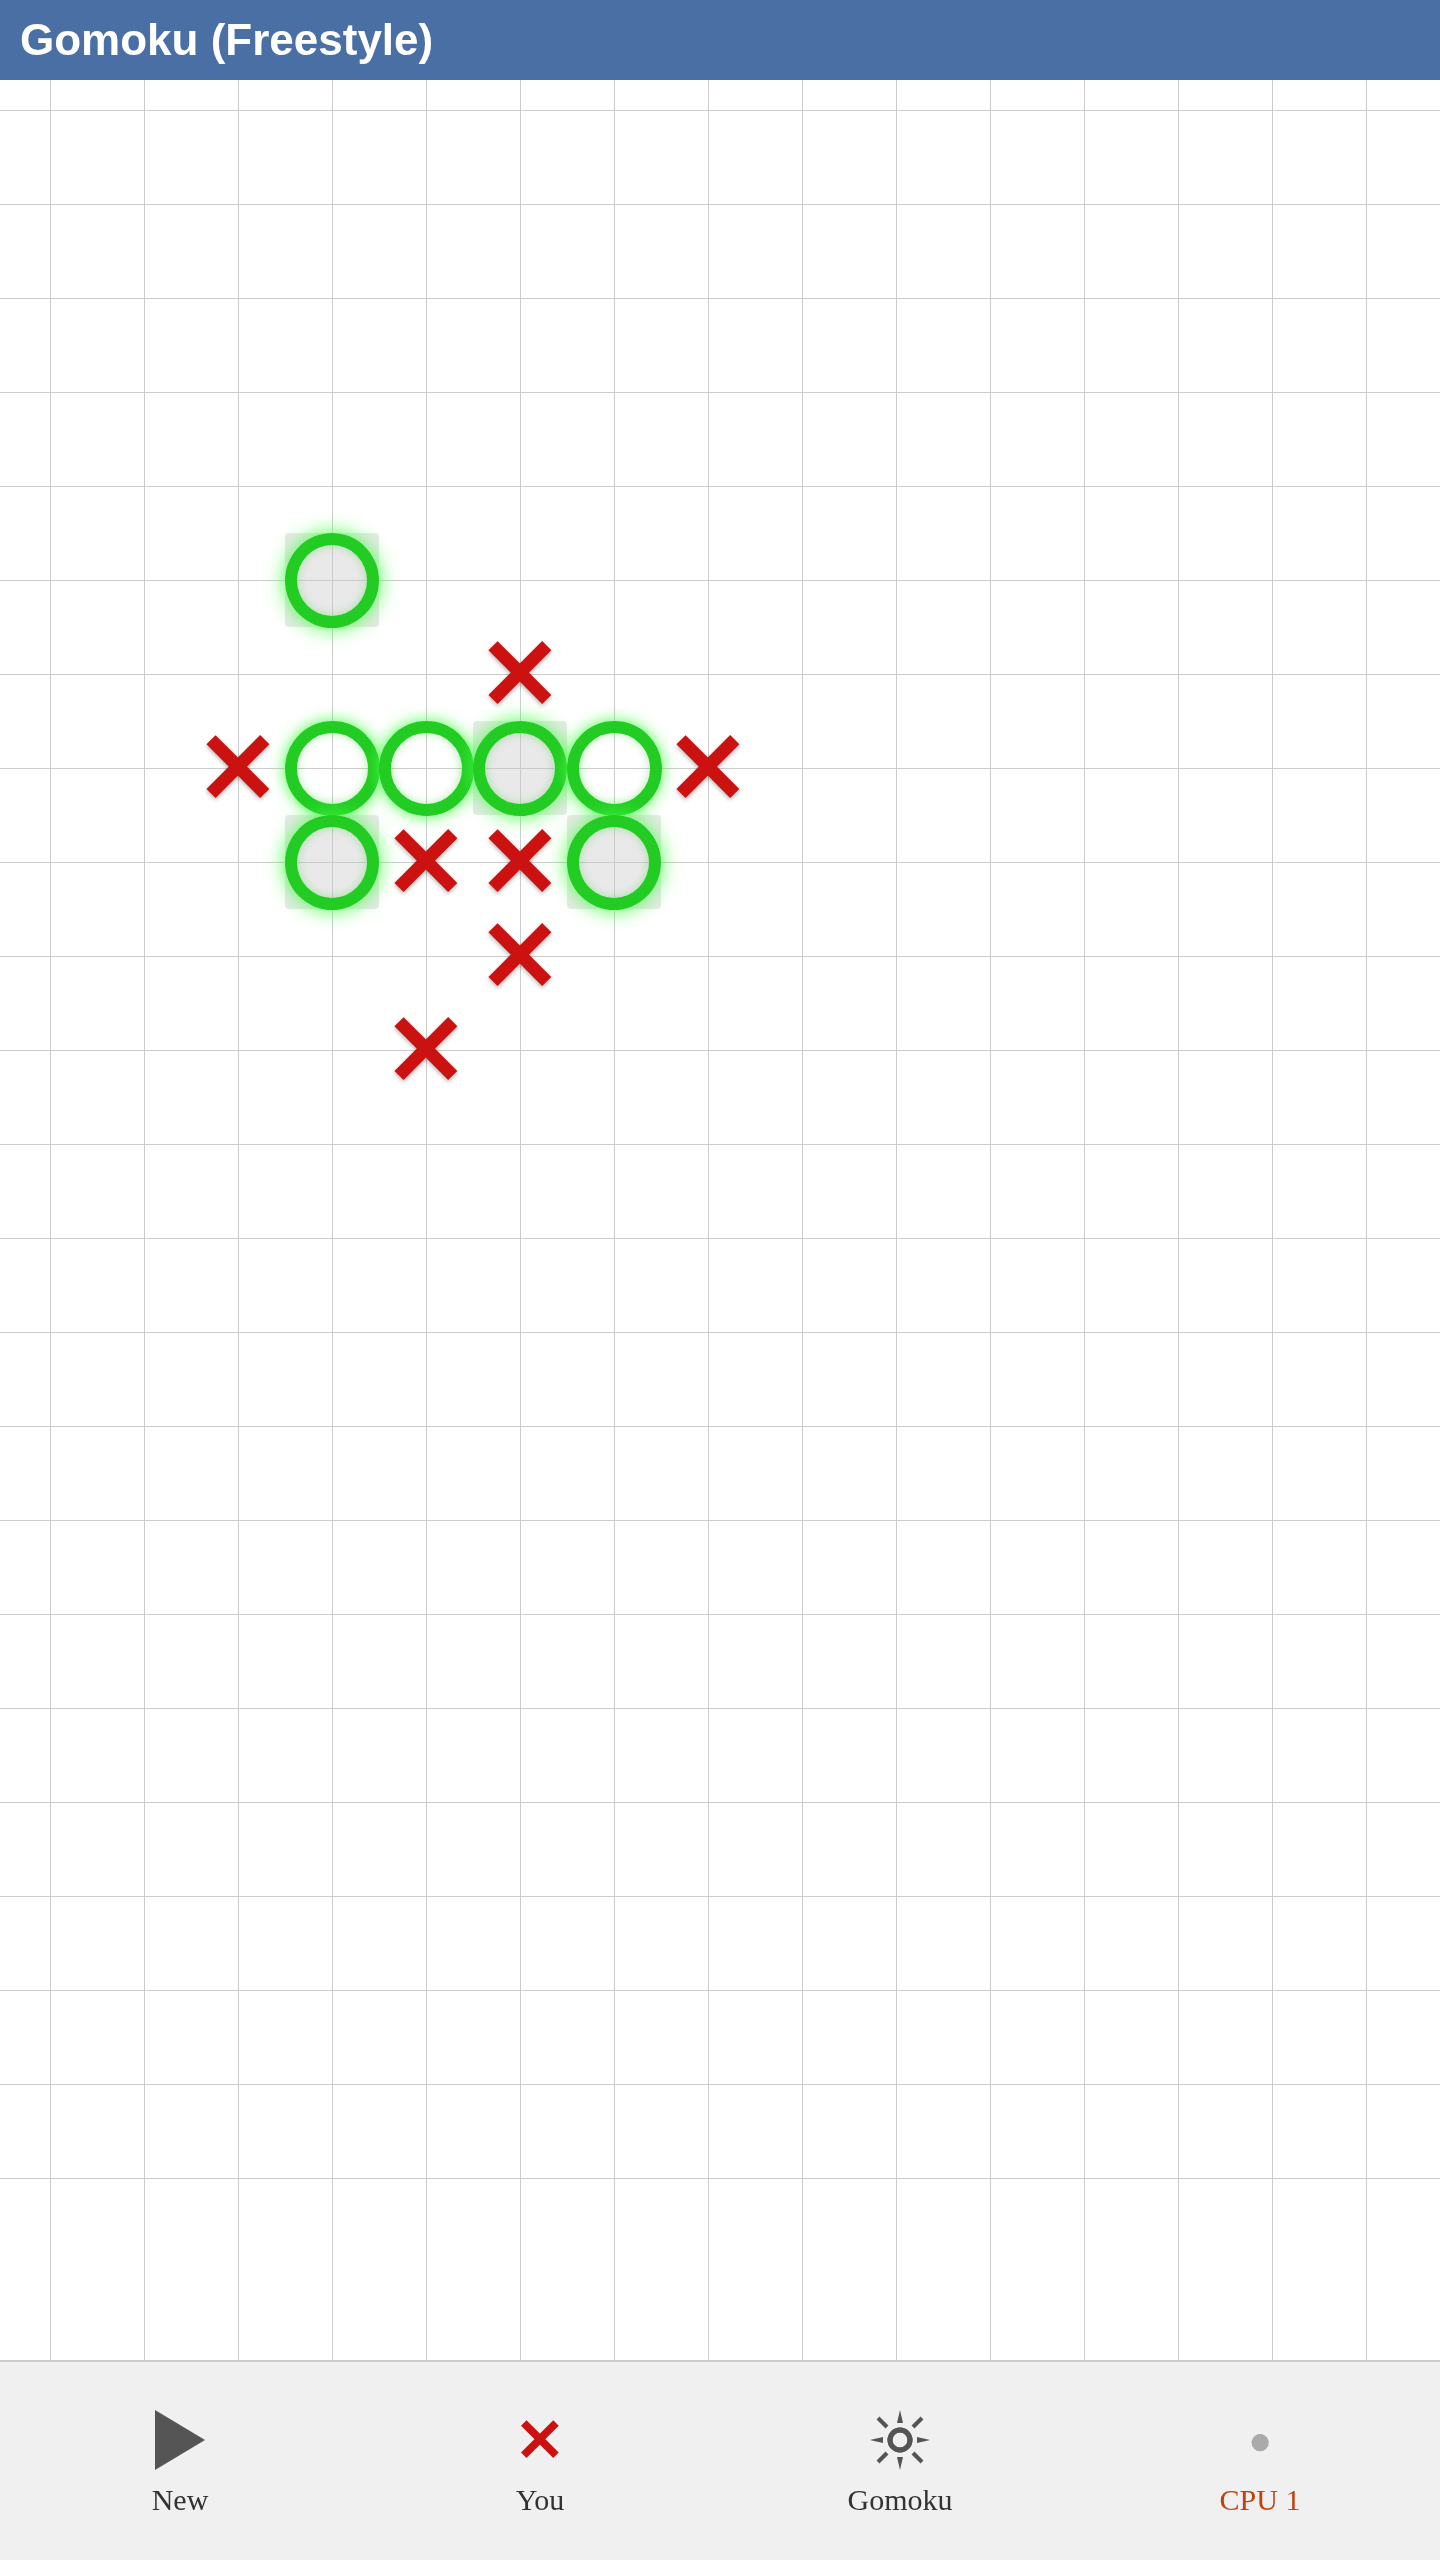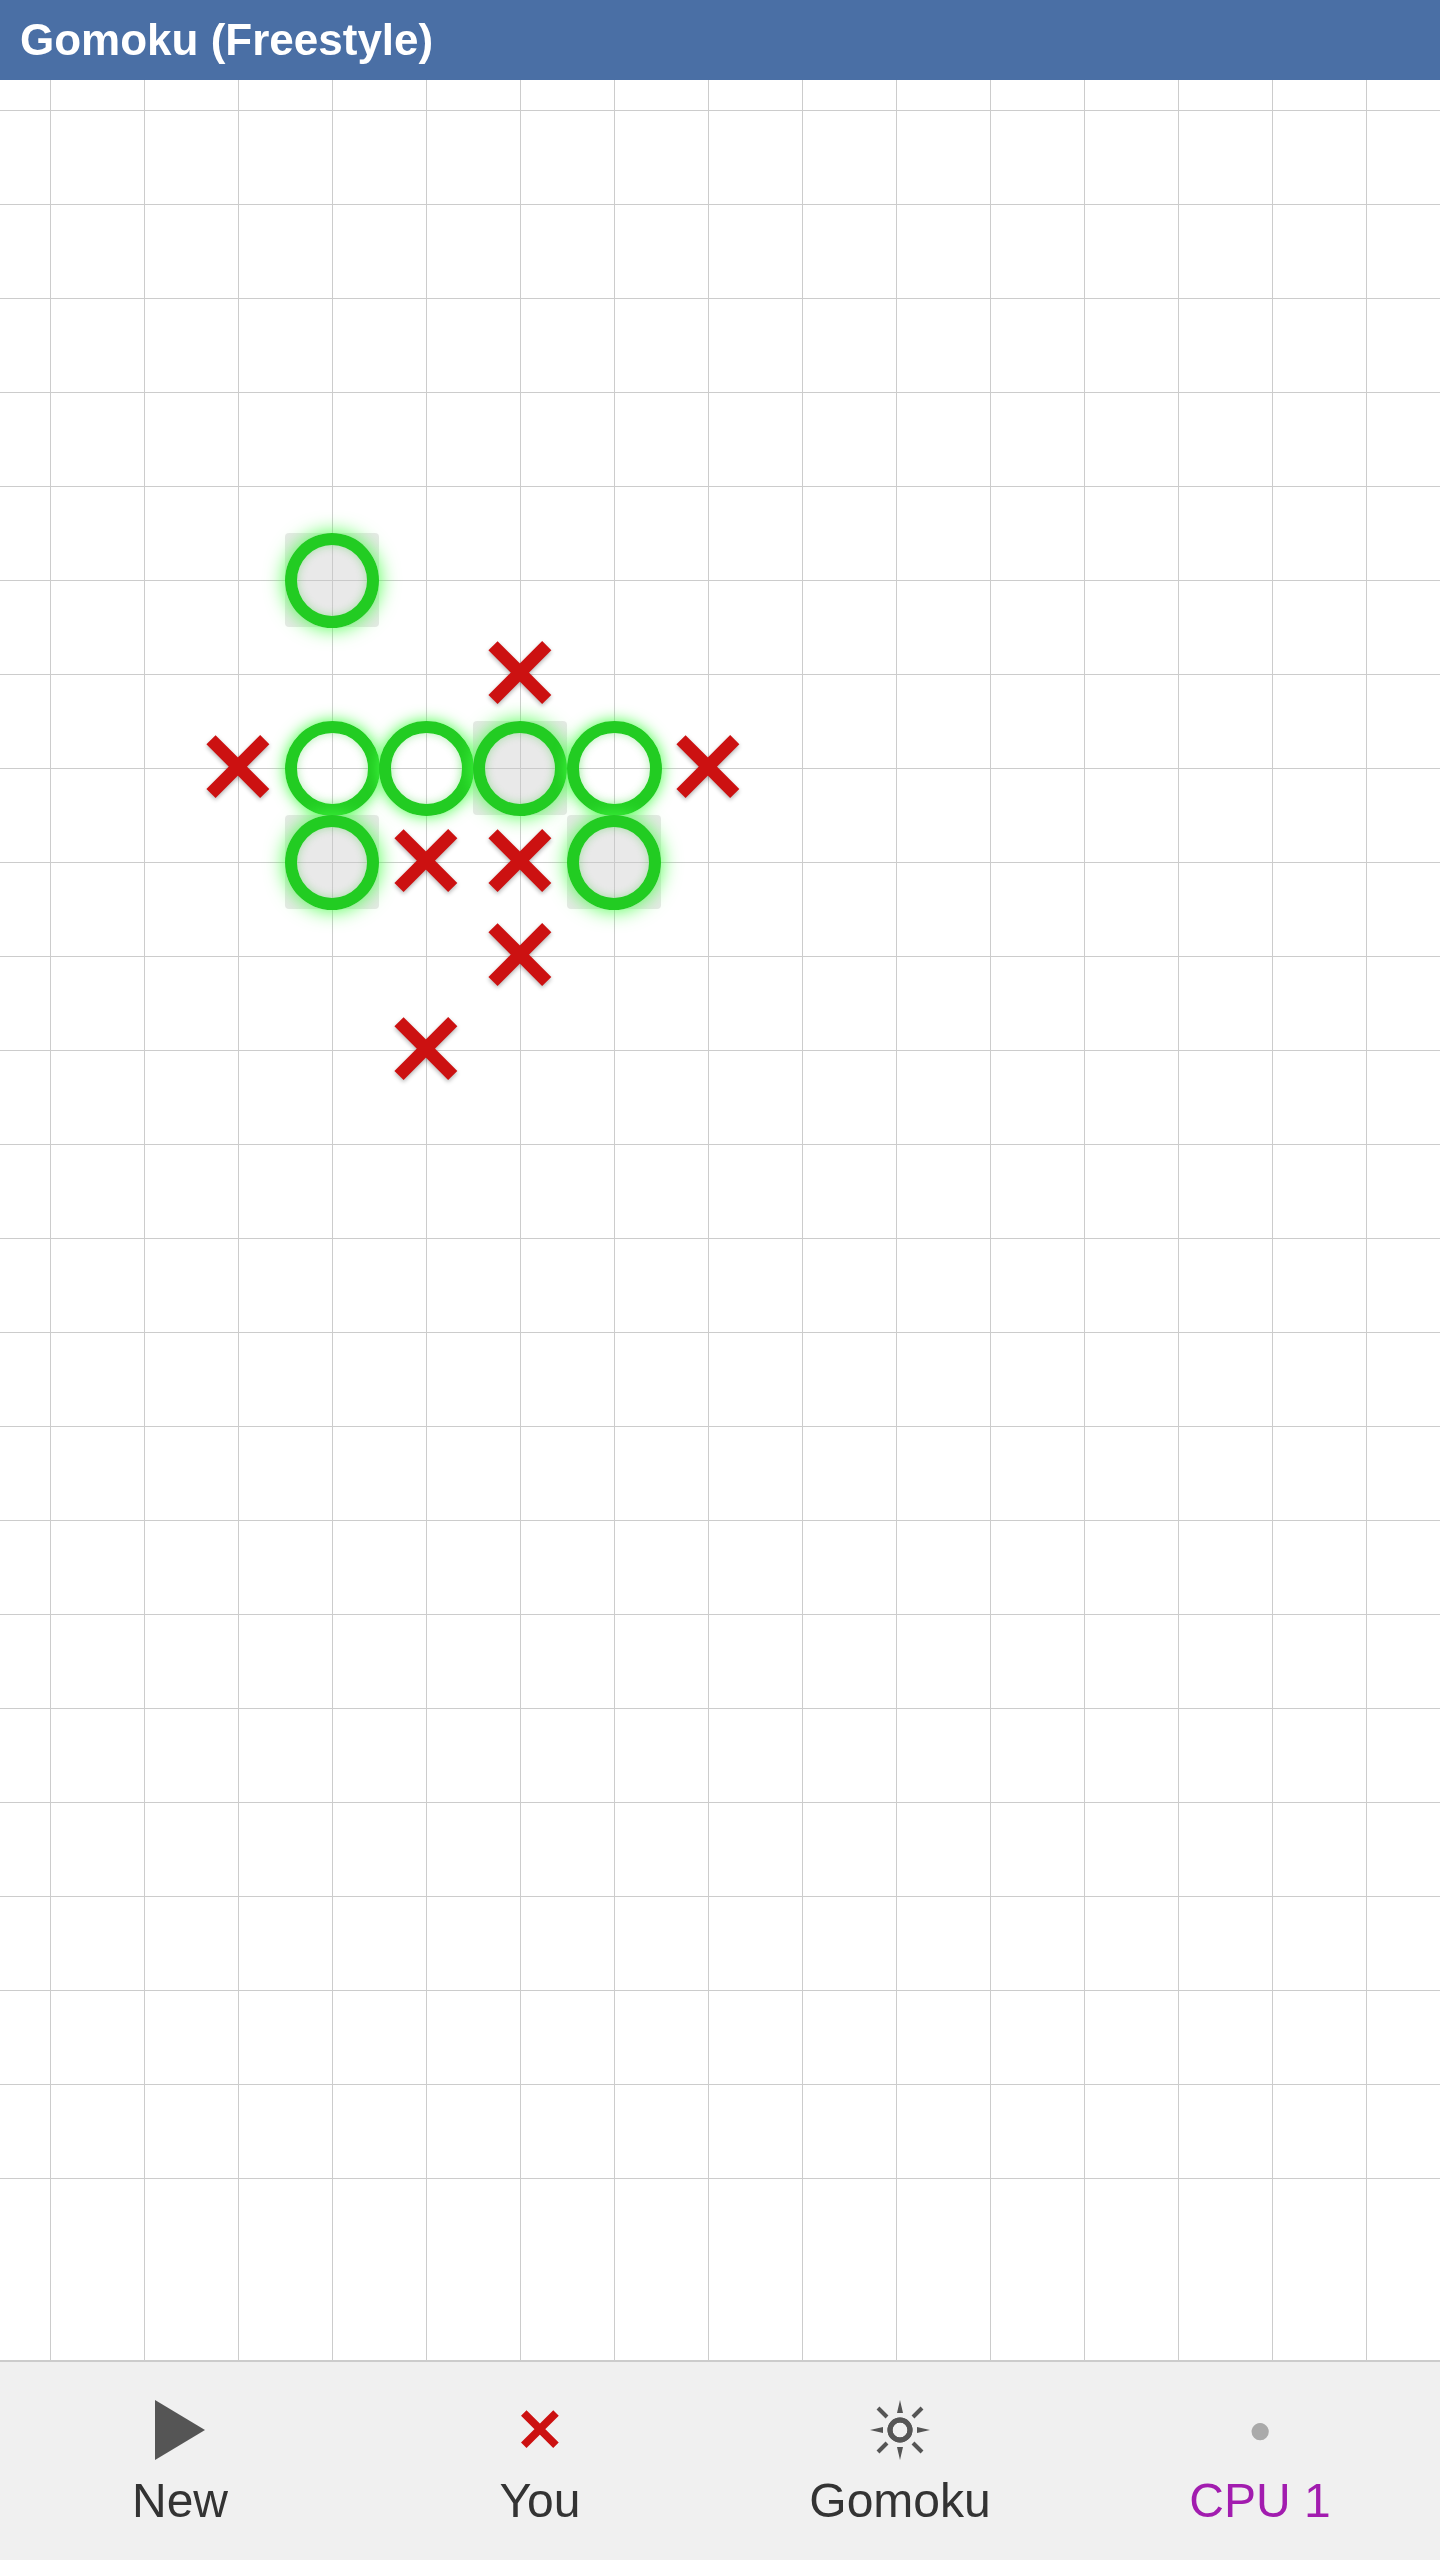--- a/index.html
+++ b/index.html
@@ -117,26 +117,27 @@
       flex-direction: column;
       align-items: center;
       justify-content: center;
       width: 280px;
       height: 180px;
       cursor: pointer;
       gap: 8px;
     }
 
     .bottom-btn-label {
-      font-size: 48px;
+      font-size: 30px;
       color: #333333;
+      font-family: Liberation Serif, serif;
     }
 
     .bottom-btn-label.disabled {
-      color: #a21caf;
+      color: #c2410c;
       text-align: right;
     }
 
     .btn-icon {
       width: 70px;
       height: 70px;
       display: flex;
       align-items: center;
       justify-content: center;
     }

